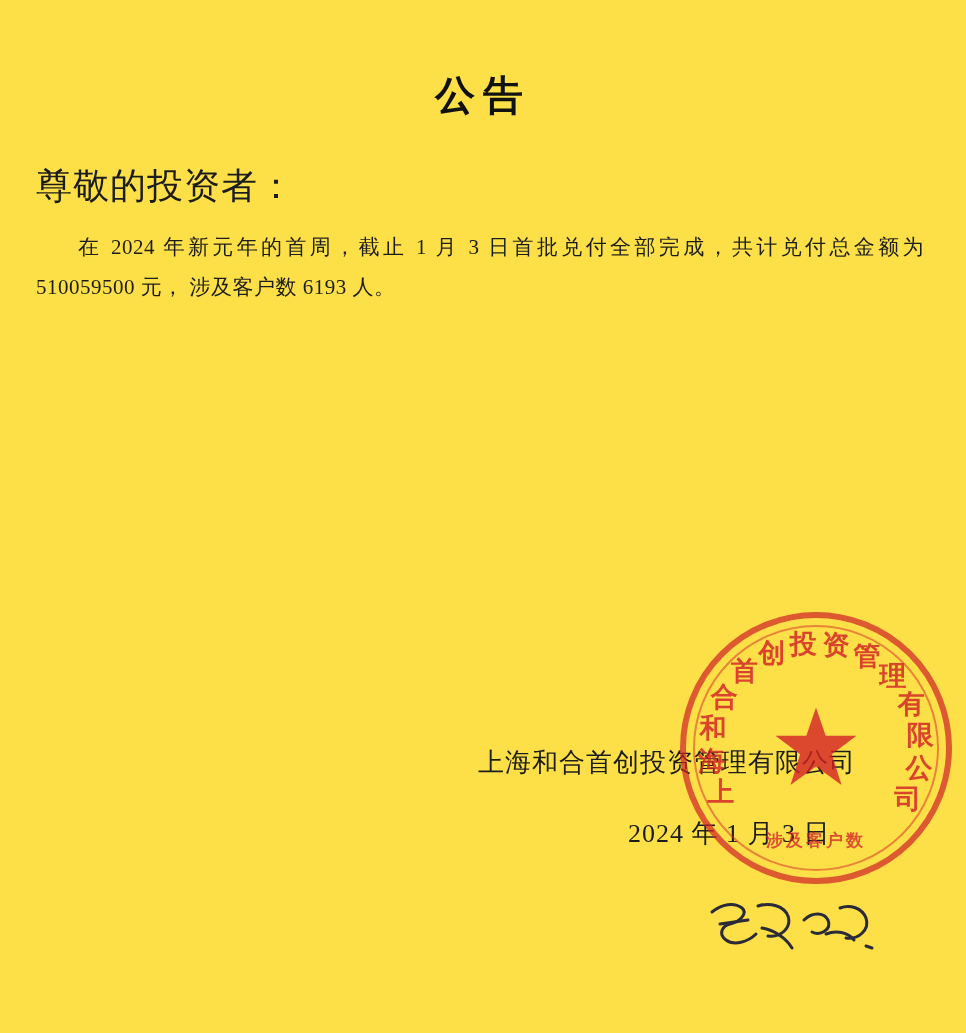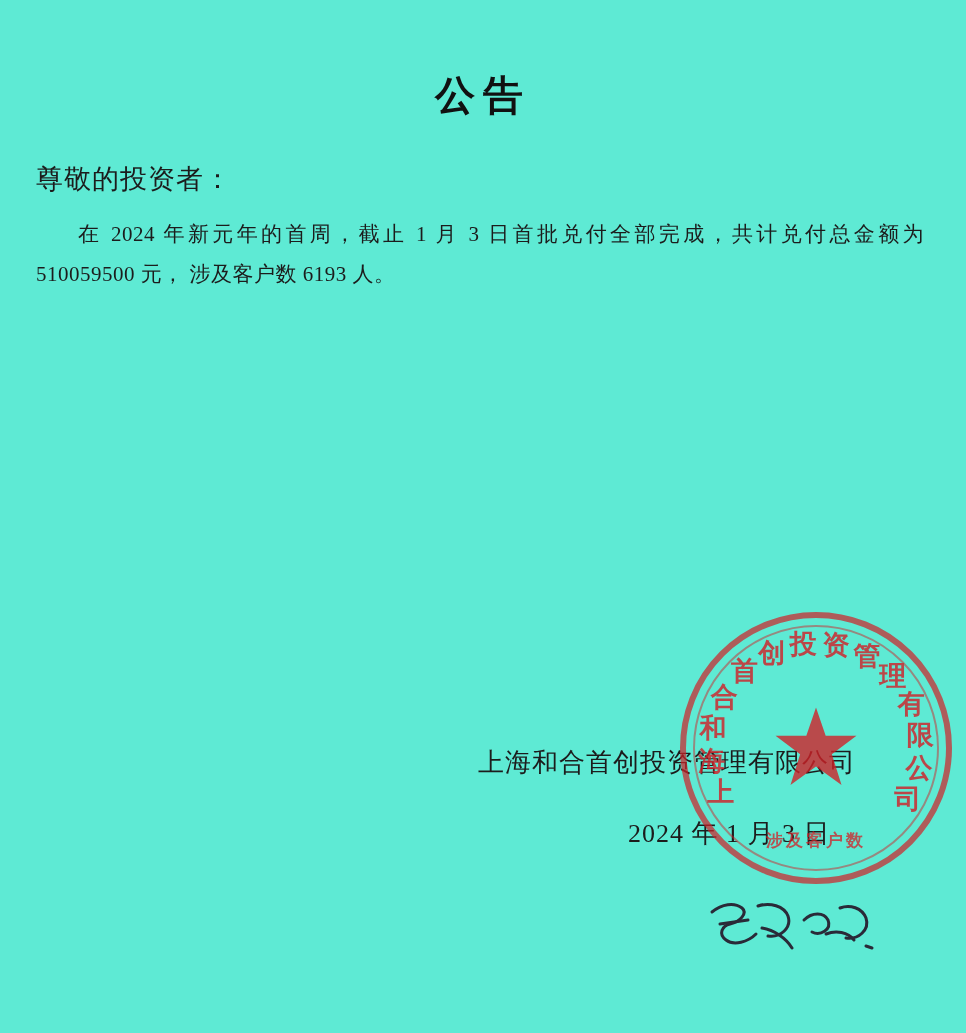--- a/index.html
+++ b/index.html
@@ -8,39 +8,39 @@
     background: #ffffff;
   }
   body {
     font-family: "Liberation Serif", "DejaVu Serif", serif;
     color: #1a1a1a;
   }
   .page {
     position: relative;
     width: 966px;
     height: 1033px;
-    background: #5eead4;
+    background: #fde047;
     overflow: hidden;
   }
   .doc-title {
     text-align: center;
     font-size: 40px;
     font-weight: bold;
     letter-spacing: 8px;
     color: #111111;
     margin: 0;
     padding-top: 68px;
     font-family: "Liberation Sans", "DejaVu Sans", sans-serif;
   }
   .body-block {
     padding: 0 42px 0 36px;
     margin-top: 36px;
   }
   .salutation {
-    font-size: 27px;
+    font-size: 36px;
     line-height: 1.5;
     color: #1c1c1c;
     margin: 0 0 14px 0;
     letter-spacing: 1px;
   }
   .para {
     font-size: 21px;
     line-height: 1.92;
     color: #1c1c1c;
     margin: 0 0 10px 0;

